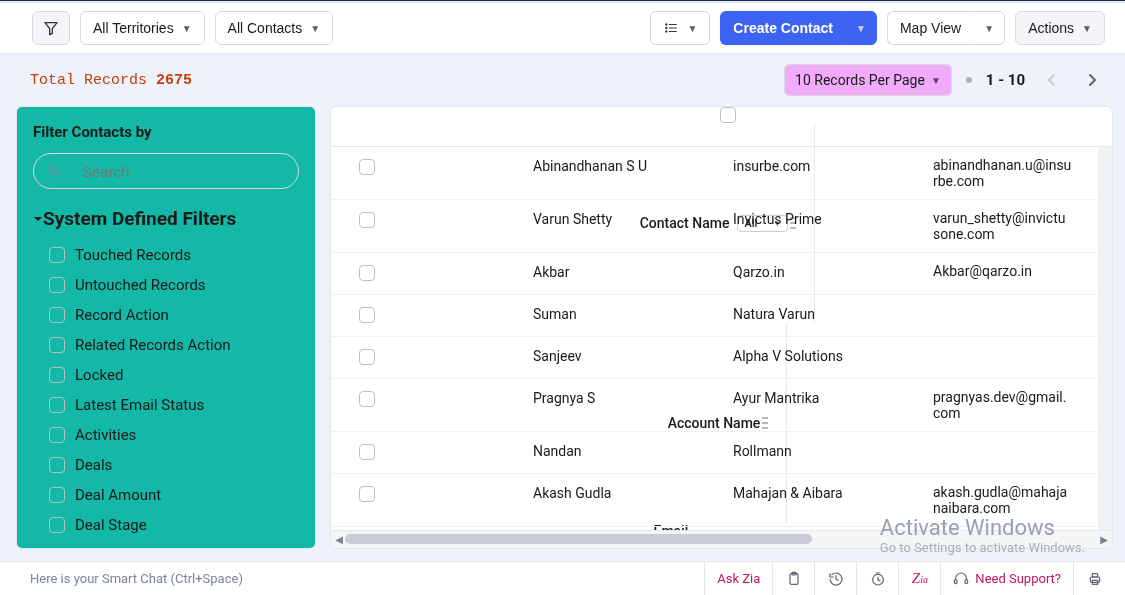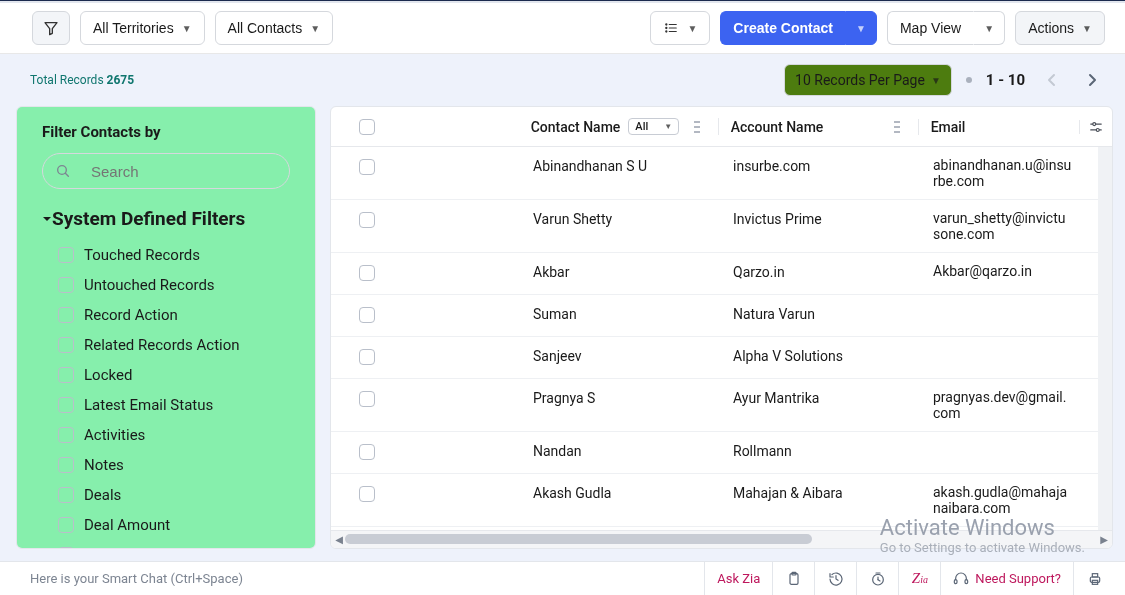--- a/index.html
+++ b/index.html
@@ -54,45 +54,45 @@
     .caret-icon { font-size: 10px; color: inherit; opacity: .7;}
     svg { display: block; }
 
     .secondbar {
       display: flex;
       align-items: center;
       padding: 10px 20px 10px 30px;
       gap: 12px;
       background: #eef2fb;
     }
-    .records-count { font-size: 12px; color: #0f766e; }
+    .records-count { font-size: 15px; color: #c2410c; font-family: Liberation Mono, monospace; }
     .records-count b { font-weight: 700; }
     .pager {
       display:flex; align-items:center; gap: 14px; margin-left:auto;
     }
-    .rpp { height: 32px; padding: 0 10px; background:#4d7c0f; border:1px solid #d5d8dd; border-radius:6px; display:flex; align-items:center; gap:6px; cursor:pointer;}
+    .rpp { height: 32px; padding: 0 10px; background:#f0abfc; border:1px solid #d5d8dd; border-radius:6px; display:flex; align-items:center; gap:6px; cursor:pointer;}
     .dot{ width:6px;height:6px;border-radius:50%;background:#aab1bd;}
     .pg-lbl { font-weight:700; font-size:15px;}
     .nav-arrow { width:26px;height:26px; display:flex;align-items:center;justify-content:center; cursor:pointer; color:#5b6676;}
     .nav-arrow.disabled{ color:#c3c9d3; cursor:default;}
 
     .main-area {
       flex: 1;
       display: flex;
       background: #eef2fb;
       padding: 0 12px 12px 16px;
       gap: 14px;
       min-height: 0;
     }
     .filter-panel {
       width: 300px;
-      background: #86efac;
+      background: #14b8a6;
       border: 1px solid #e3e6eb;
       border-radius: 6px;
-      padding: 16px 25px;
+      padding: 16px 16px;
       overflow-y: auto;
     }
     .filter-title { font-weight: 700; font-size: 15px; margin-bottom: 12px;}
     .search-wrap {
       border: 1px solid #d5d8dd;
       border-radius: 18px;
       height: 36px;
       display:flex;align-items:center;
       padding: 0 12px;
       gap: 20px;
@@ -112,21 +112,21 @@
     .table-panel {
       flex:1;
       background:#fff;
       border:1px solid #e3e6eb;
       border-radius:6px;
       overflow:hidden;
       display:flex;
       flex-direction:column;
       min-height:0;
     }
-    .thead { display:flex; border-bottom:1px solid #e6e8ec; height:40px; align-items:center; color:#1a1a1a; font-weight:500;}
+    .thead { display:flex; border-bottom:1px solid #e6e8ec; height:40px; align-items:center; color:#1a1a1a; font-weight:500;flex-direction:column;}
     .th, .td { padding: 0 12px; display:flex; align-items:center; }
     .col-chk { width: 60px; padding-left:28px;}
     .col-plus { width: 130px; }
     .col1 { flex: 0 0 200px; }
     .col2 { flex: 0 0 200px; }
     .col3 { flex: 1; min-width: 160px;}
     .th .drag { margin-left:auto; color:#9aa1ae; cursor:grab; padding-right:4px;}
     .all-pill { font-size:11px; border:1px solid #c8ccd4; border-radius:4px; padding:1px 6px; margin-left:8px; display:inline-flex; align-items:center; gap:16px;}
     .th.divider{ border-right:1px solid #e6e8ec;}
     .settings-col { width:34px; border-left:1px solid #e6e8ec; display:flex;align-items:center;justify-content:center; cursor:pointer;}
@@ -287,24 +287,20 @@
           <span class="chk"></span>
           <span>Locked</span>
         </label>
         <label class="filter-item">
           <span class="chk"></span>
           <span>Latest Email Status</span>
         </label>
         <label class="filter-item">
           <span class="chk"></span>
           <span>Activities</span>
-        </label>
-        <label class="filter-item">
-          <span class="chk"></span>
-          <span>Notes</span>
         </label>
         <label class="filter-item">
           <span class="chk"></span>
           <span>Deals</span>
         </label>
         <label class="filter-item">
           <span class="chk"></span>
           <span>Deal Amount</span>
         </label>
         <label class="filter-item">

